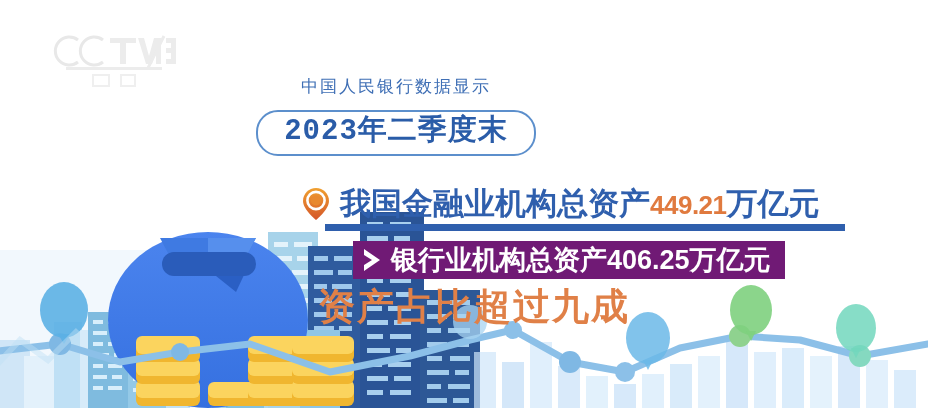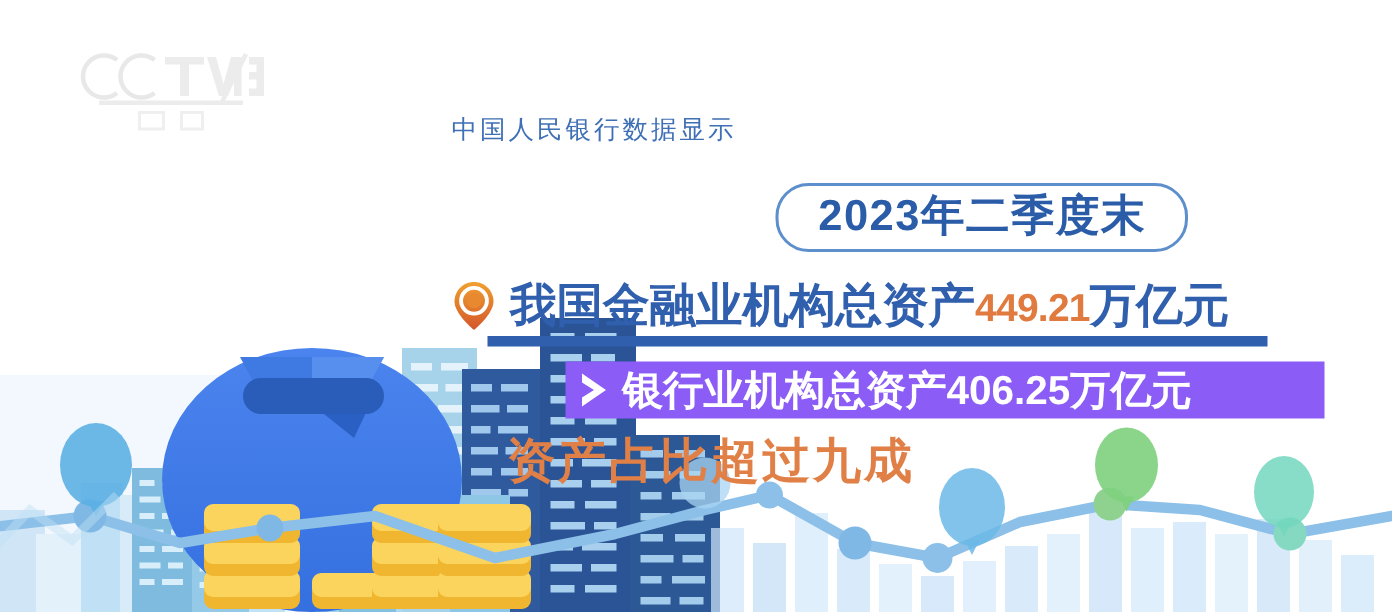--- a/index.html
+++ b/index.html
@@ -45,23 +45,24 @@
   }
   #kicker {
     font-size: 17px;
     letter-spacing: 2px;
     color: #3f6fb5;
     font-weight: 500;
     line-height: 22px;
     white-space: nowrap;
   }
   #pill-wrap {
-    margin-top: 24px;
+    margin-top: 12px;
     display: flex;
-    justify-content: flex-end;
+    justify-content: center;
+    font-family: Liberation Mono, monospace;
   }
   #pill {
     display: inline-block;
     border: 2px solid #5c8fcc;
     border-radius: 22px;
     padding: 3px 26px 5px 26px;
     color: #2a5ca8;
     font-size: 29px;
     font-weight: bold;
     letter-spacing: 1px;
@@ -105,26 +106,25 @@
     width: 520px;
     height: 7px;
     background: #2f5fad;
   }
 
   
   #line2 {
     position: absolute;
     left: 353px;
     top: 241px;
-    width: 506px;
+    width: 432px;
     height: 38px;
-    background: #8b5cf6;
+    background: #701a75;
     display: flex;
     align-items: center;
-    margin-left: 24px;
   }
   #arrow-icon {
     width: 26px;
     height: 26px;
     margin-left: 6px;
     margin-right: 6px;
     flex: none;
   }
   #line2-text {
     color: #ffffff;
@@ -139,21 +139,21 @@
   #line3 {
     position: absolute;
     left: 0;
     top: 290px;
     width: 928px;
     text-align: center;
   }
   #line3-text {
     display: inline-block;
     margin-left: 20px;
-    font-size: 32px;
+    font-size: 37px;
     font-weight: bold;
     color: #e08047;
     letter-spacing: 2px;
     white-space: nowrap;
     line-height: 34px;
   }
 </style>
 </head>
 <body>
 

